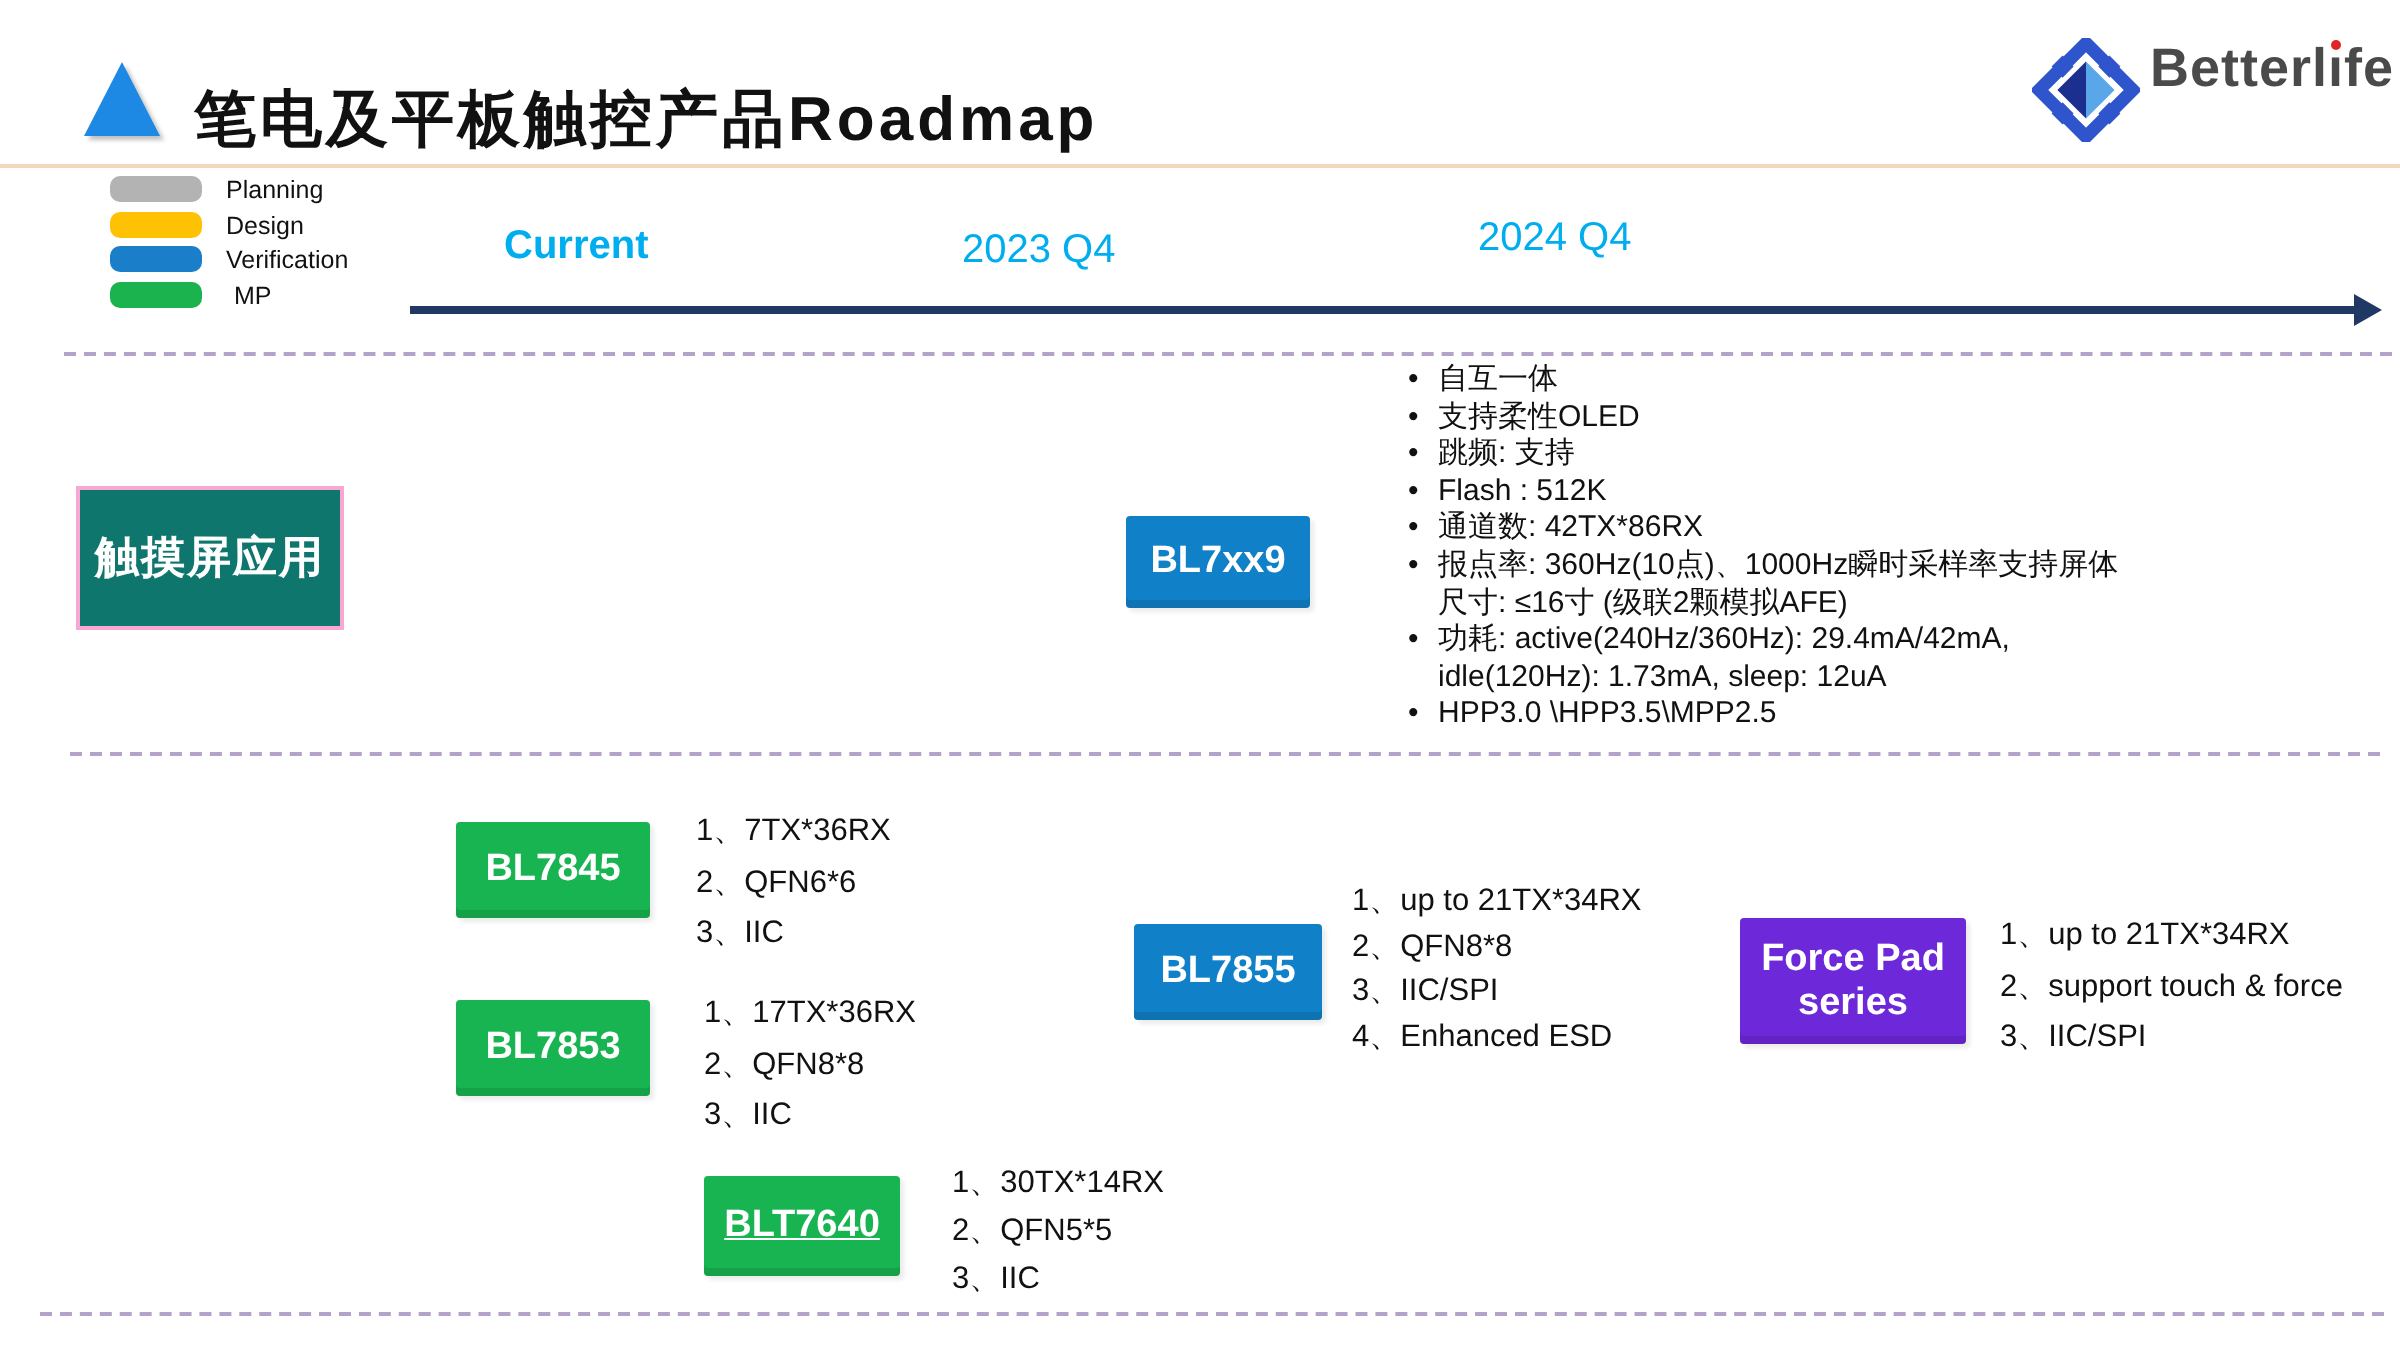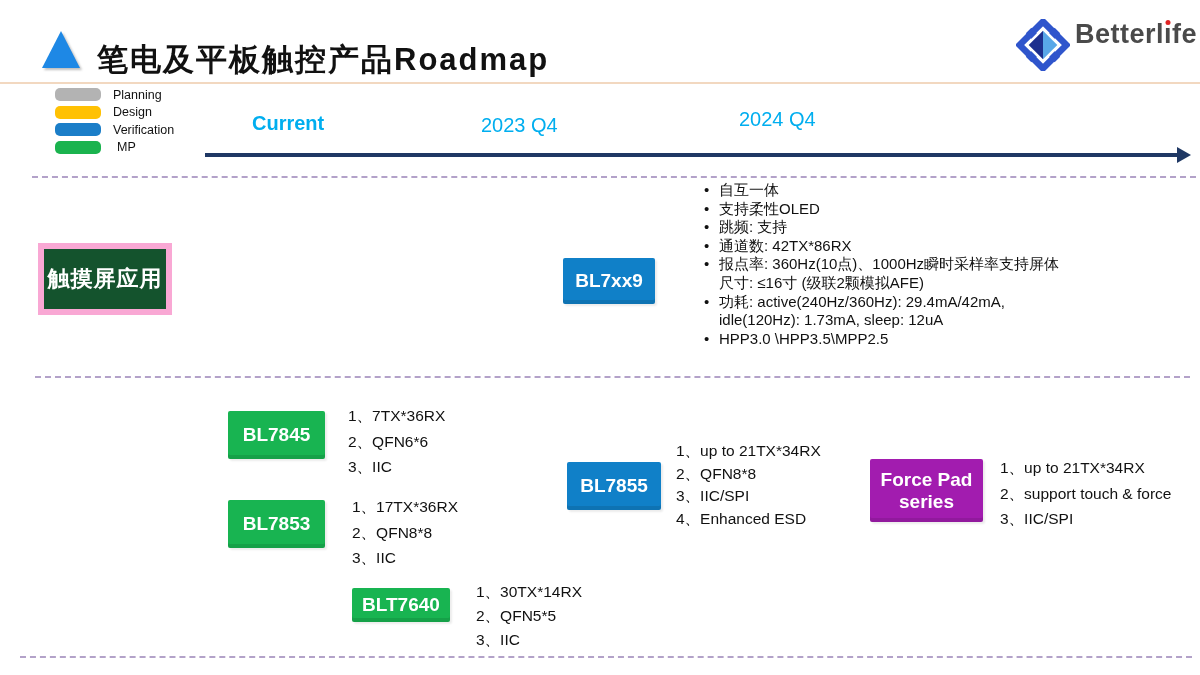--- a/index.html
+++ b/index.html
@@ -14,21 +14,21 @@
          letter-spacing:2px;color:#111;}
   .brand{position:absolute;left:1016px;top:19px;display:flex;align-items:flex-start;}
   .brand-text{font-size:27px;font-weight:bold;color:#4A4A4A;margin-left:5px;letter-spacing:0.5px;}
   .brand-i{position:relative;display:inline-block;}
   .brand-i::after{content:"";position:absolute;left:50%;transform:translateX(-50%);top:1px;
                   width:5px;height:5px;border-radius:50%;background:#E02424;}
   .header-rule{position:absolute;left:0;right:0;top:82px;border-top:2px solid #F2D8C0;}
 
   
   .legend{position:absolute;left:55px;top:88px;}
-  .legend-row{display:flex;align-items:center;height:13px;margin-bottom:4.5px;}
+  .legend-row{display:flex;align-items:flex-start;height:13px;margin-bottom:4.5px;}
   .pill{width:46px;height:13px;border-radius:5px;display:inline-block;flex:none;}
   .p0{background:#B3B3B3;} .p1{background:#FFC103;} .p2{background:#1B7EC8;} .p3{background:#1AB34E;}
   .legend-label{font-size:12.5px;margin-left:12px;color:#111;white-space:nowrap;}
   .legend-row.mp .legend-label{margin-left:16px;}
 
   
   .tl{position:absolute;font-size:20px;color:#00AEEF;white-space:nowrap;}
   .tl.current{left:252px;top:112px;font-weight:bold;}
   .tl.q23{left:481px;top:114px;}
   .tl.q24{left:739px;top:108px;}
@@ -36,39 +36,39 @@
   .timeline-arrow::after{content:"";position:absolute;left:100%;top:-6px;width:0;height:0;
         border-left:14px solid #1F3864;border-top:8px solid transparent;border-bottom:8px solid transparent;}
 
   
   .dash{position:absolute;border-top:2px dashed #B3A2C9;}
   .dash.d1{top:176px;left:32px;right:4px;}
   .dash.d2{top:376px;left:35px;right:10px;}
   .dash.d3{top:656px;left:20px;right:8px;}
 
   
-  .app-box{position:absolute;left:38px;width:134px;background:#14532d;border:6px solid #f9a8d4;
+  .app-box{position:absolute;left:38px;width:134px;background:#0f766e;border:2px solid #f9a8d4;
            box-sizing:border-box;display:flex;align-items:center;justify-content:center;
            color:#fff;font-size:22px;font-weight:bold;letter-spacing:1px;white-space:nowrap;}
   .app-box.r1{top:243px;height:72px;}
   .app-box.r2{top:465px;height:73px;}
 
   
   .chip{position:absolute;border-radius:2px;display:flex;align-items:center;justify-content:center;
         color:#fff;font-weight:bold;font-size:19px;text-align:center;line-height:1.15;
         box-shadow:inset 0 -4px 0 rgba(0,0,0,.10), 2px 2px 2px rgba(0,0,0,.08);}
   .chip.blue{background:#1080C8;}
   .chip.green{background:#18B451;}
-  .chip.gray{background:#a21caf;}
+  .chip.gray{background:#6d28d9;}
   .chip.bl7xx9{left:563px;top:258px;width:92px;height:46px;}
   .chip.bl7845{left:228px;top:411px;width:97px;height:48px;}
   .chip.bl7853{left:228px;top:500px;width:97px;height:48px;}
   .chip.bl7855{left:567px;top:462px;width:94px;height:48px;}
   .chip.forcepad{left:870px;top:459px;width:113px;height:63px;padding:0 8px;box-sizing:border-box;}
-  .chip.blt7640{left:352px;top:588px;width:98px;height:34px;}
+  .chip.blt7640{left:352px;top:588px;width:98px;height:50px;text-decoration:underline;}
 
   
   .bullets{position:absolute;left:700px;top:181px;width:412px;margin:0;padding:0;list-style:none;}
   .bullets li{position:relative;padding-left:19px;font-size:15px;line-height:18.6px;
               white-space:pre-line;color:#111;}
   .bullets li::before{content:"•";position:absolute;left:4px;top:0;}
   .speclist{position:absolute;font-size:15.5px;color:#111;white-space:nowrap;}
   .speclist .spec-line{display:block;}
   .sp7845{left:348px;top:403px;line-height:25.5px;}
   .sp7853{left:352px;top:494px;line-height:25.5px;}
@@ -128,20 +128,21 @@
   <div class="dash d1"></div>
   <div class="dash d2"></div>
   <div class="dash d3"></div>
 
   <div class="app-box r1">触摸屏应用</div>
   <div class="chip blue bl7xx9">BL7xx9</div>
   <ul class="bullets">
     <li>自互一体</li>
     <li>支持柔性OLED</li>
     <li>跳频: 支持</li>
+    <li>Flash : 512K</li>
     <li>通道数: 42TX*86RX</li>
     <li>报点率: 360Hz(10点)、1000Hz瞬时采样率支持屏体
 尺寸: ≤16寸 (级联2颗模拟AFE)</li>
     <li>功耗: active(240Hz/360Hz): 29.4mA/42mA,
 idle(120Hz): 1.73mA, sleep: 12uA</li>
     <li>HPP3.0 \HPP3.5\MPP2.5</li>
   </ul>
 
 
   <div class="chip green bl7845">BL7845</div>

